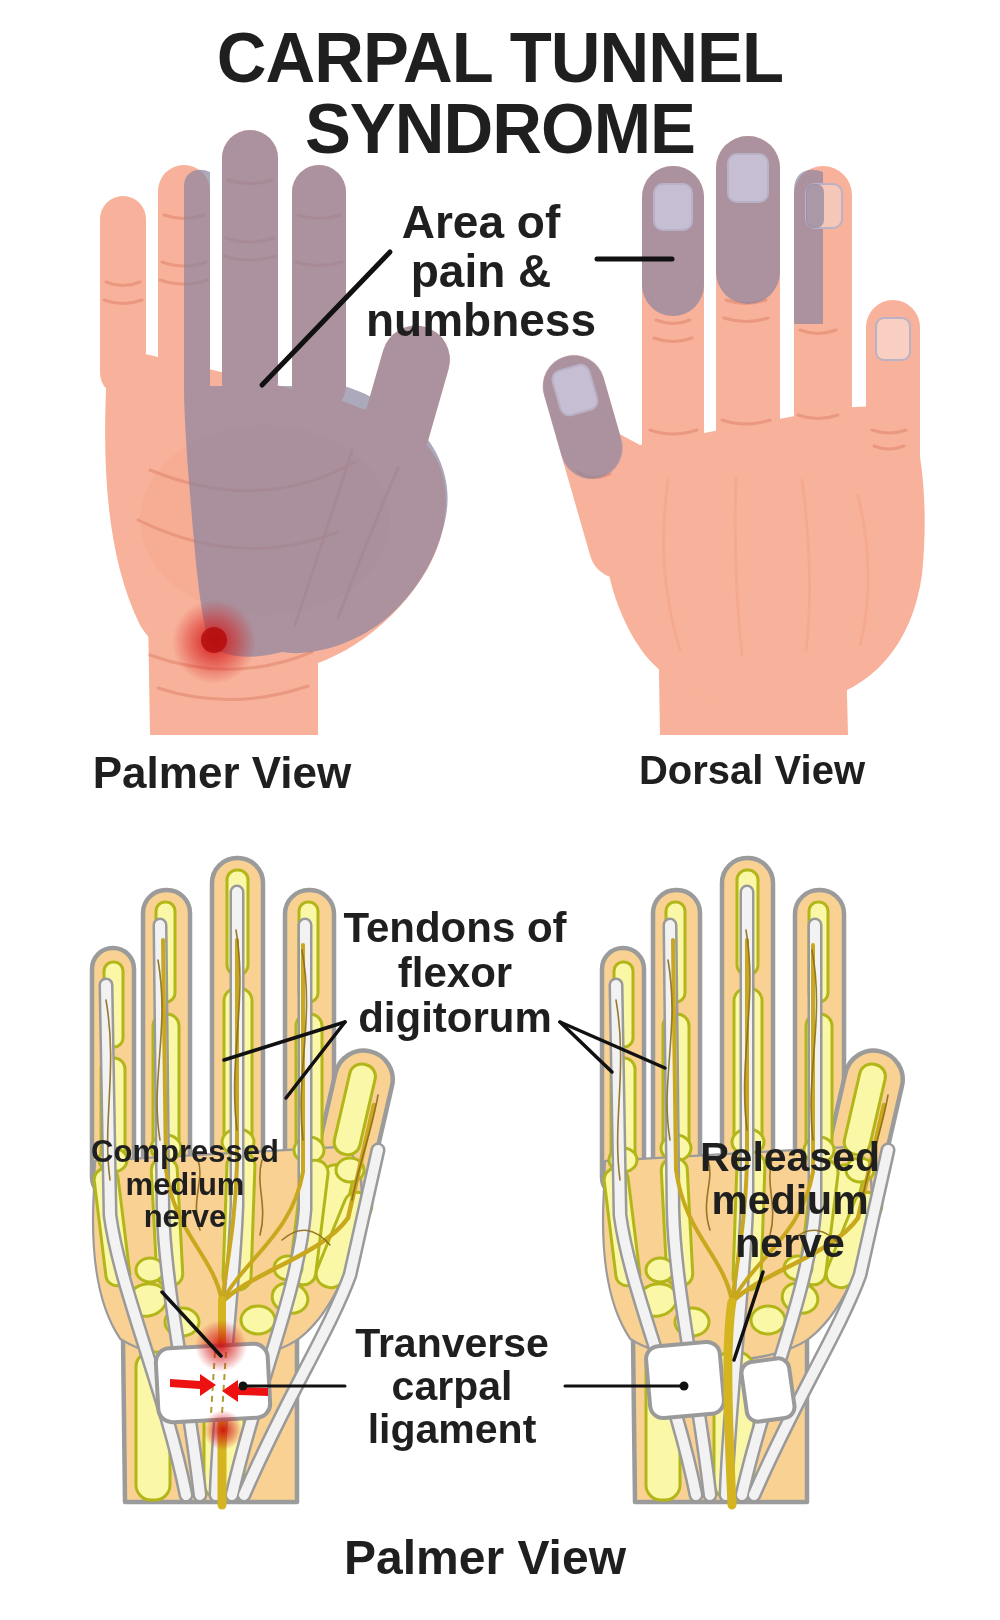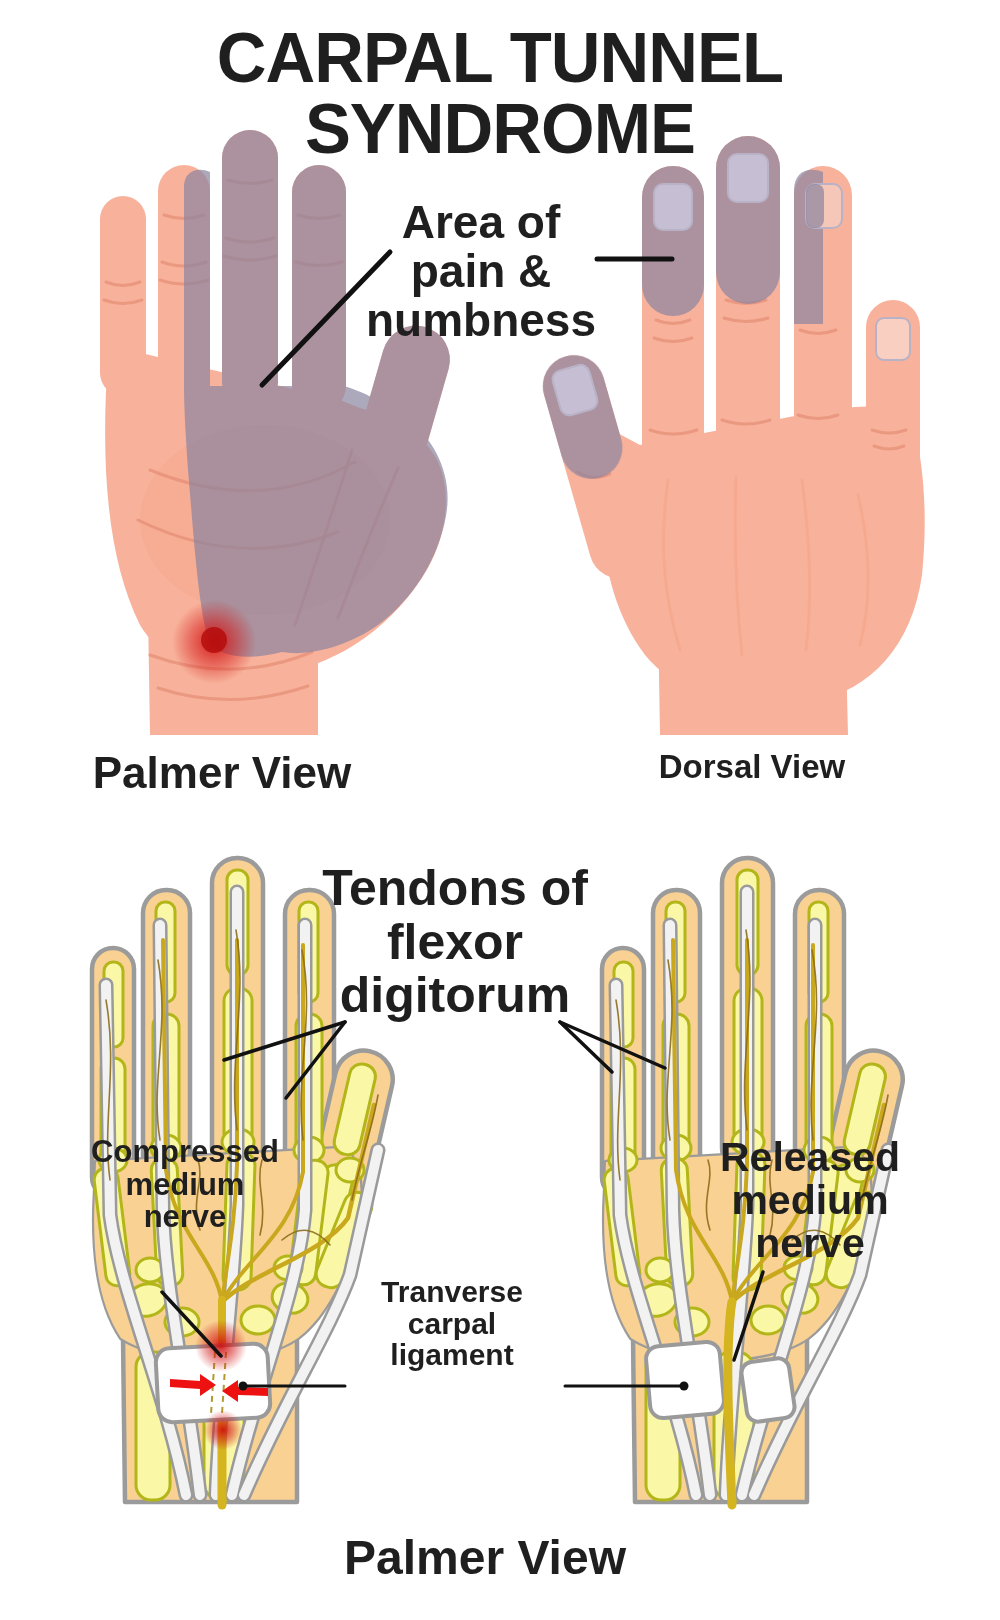--- a/index.html
+++ b/index.html
@@ -14,25 +14,25 @@
   html,body{margin:0;padding:0;background:#fff;}
   #stage{position:relative;width:1000px;height:1620px;overflow:hidden;
          font-family:"Liberation Sans",sans-serif;background:#fff;text-decoration:underline;}
   #art{position:absolute;left:0;top:0;z-index:1;}
   .label{position:absolute;z-index:2;color:var(--label-color);font-weight:700;
          text-align:center;white-space:pre-line;}
   #title{left:0;top:22px;width:1000px;font-size:71px;line-height:1.0;
          transform:scaleX(.97);transform-origin:center;letter-spacing:-1px;}
   #area-label{left:301px;top:198px;width:360px;font-size:46px;line-height:1.06;}
   #palmer-top{left:57px;top:748px;width:330px;font-size:44px;}
-  #dorsal-top{left:587px;top:748px;width:330px;font-size:33px;}
-  #tendons-label{left:275px;top:862px;width:360px;font-size:50px;line-height:1.07;}
+  #dorsal-top{left:587px;top:748px;width:330px;font-size:40px;}
+  #tendons-label{left:275px;top:906px;width:360px;font-size:42px;line-height:1.07;}
   #compressed-label{left:25px;top:1136px;width:320px;font-size:31px;line-height:1.05;}
-  #released-label{left:630px;top:1136px;width:320px;font-size:41px;line-height:1.05;padding-left:20px;}
-  #ligament-label{left:292px;top:1276px;width:320px;font-size:30px;line-height:1.05;}
+  #released-label{left:630px;top:1136px;width:320px;font-size:41px;line-height:1.05;}
+  #ligament-label{left:292px;top:1322px;width:320px;font-size:41px;line-height:1.05;}
   #palmer-bottom{left:235px;top:1530px;width:500px;font-size:48px;}
 
   .skin{fill:var(--skin);}
   .skinline{stroke:var(--skin-line);stroke-width:3;fill:none;stroke-linecap:round;opacity:.75;}
   .streak{stroke:var(--skin-shadow);stroke-width:3;fill:none;stroke-linecap:round;opacity:.7;}
   .ov{fill:var(--pain-overlay);}
   .skin2{fill:var(--anatomy-skin);stroke:var(--anatomy-outline);stroke-width:4.5;stroke-linejoin:round;}
   .skin2fill{fill:var(--anatomy-skin);stroke:none;}
   .bone{fill:var(--bone-fill);stroke:var(--bone-outline);stroke-width:3;stroke-linejoin:round;}
   .tcase{stroke:var(--tendon-case);stroke-width:15;fill:none;stroke-linecap:round;}

